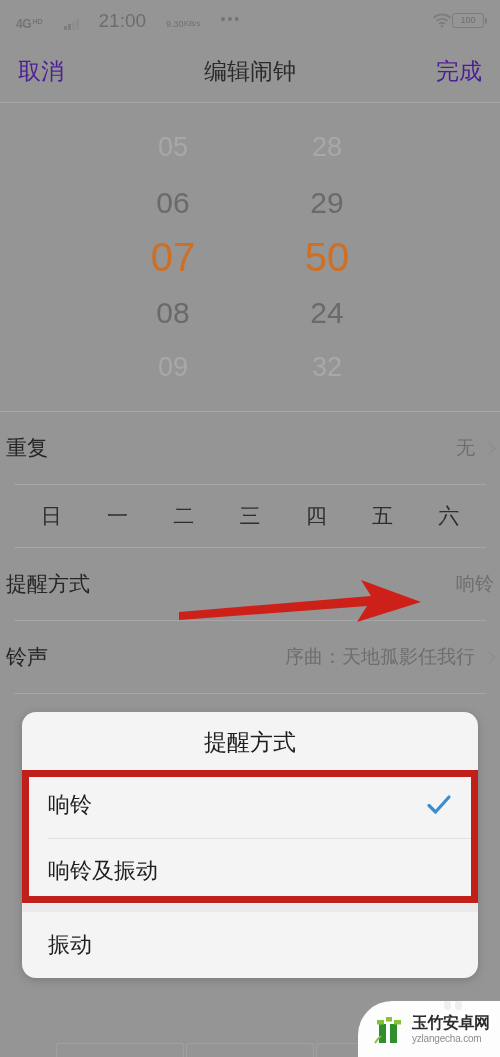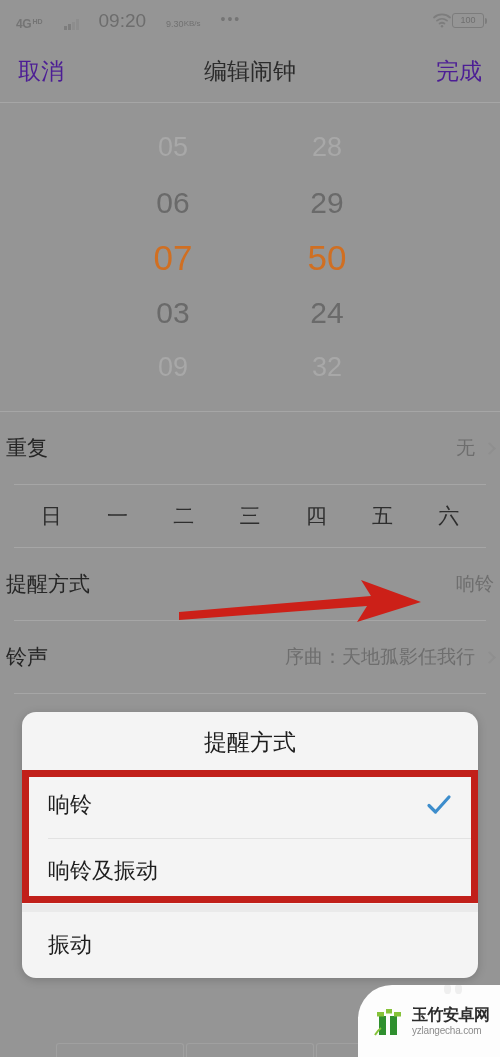--- a/index.html
+++ b/index.html
@@ -132,21 +132,21 @@
   }
   .pk {
     height: 55px;
     line-height: 55px;
     font-size: 30px;
     text-align: center;
     width: 90px;
   }
   .pk.far { color: #a8a8a8; font-size: 27px; }
   .pk.near { color: #6a6a6a; font-size: 30px; }
-  .pk.sel { color: #d06f22; font-size: 35px; font-weight: 400; }
+  .pk.sel { color: #d06f22; font-size: 40px; font-weight: 400; }
 
   
   .row {
     height: 72px;
     display: flex;
     align-items: center;
     padding: 0 6px;
   }
   .row-label {
     font-size: 21px;
@@ -253,21 +253,21 @@
     pointer-events: none;
     box-sizing: border-box;
   }
 
   
   #watermark {
     position: absolute;
     right: 0;
     bottom: 0;
     width: 142px;
-    height: 72px;
+    height: 56px;
     background: #fdfdfd;
     border-top-left-radius: 34px;
     display: flex;
     align-items: center;
     gap: 6px;
     padding: 4px 6px 4px 14px;
     overflow: hidden;
   }
   .wm-logo { width: 34px; height: 34px; position: relative; flex: none; }
   .wm-text { display: flex; flex-direction: column; line-height: 1; }
@@ -323,21 +323,21 @@
       <div class="net-group">
         <span class="net-text">4G</span>
         <span class="net-hd">HD</span>
       </div>
       <div class="sig-bars">
         <i></i>
           <i></i>
           <i></i>
           <i></i>
       </div>
-      <span class="sb-time">09:20</span>
+      <span class="sb-time">21:00</span>
       <span class="sb-speed">
         <b>9.30</b>
         <span>KB/s</span>
       </span>
       <span class="sb-dots">•••</span>
     </div>
     <div class="sb-right">
       <span class="wifi-ico">
         <svg width="20" height="15" viewBox="0 0 20 15">
           <path d="M2 4.5 A12 12 0 0 1 18 4.5" stroke="#7d7d7d" stroke-width="1.8" fill="none" stroke-linecap="round"></path>
@@ -357,21 +357,21 @@
     <span id="nav-title">编辑闹钟</span>
     <span class="nav-action" id="nav-done">完成</span>
   </div>
   <div class="divider full"></div>
 
   <div id="time-picker">
     <div class="picker-col">
       <div class="pk far">05</div>
       <div class="pk near">06</div>
       <div class="pk sel">07</div>
-      <div class="pk near">03</div>
+      <div class="pk near">08</div>
       <div class="pk far">09</div>
     </div>
     <div class="picker-col">
       <div class="pk far">28</div>
       <div class="pk near">29</div>
       <div class="pk sel">50</div>
       <div class="pk near">24</div>
       <div class="pk far">32</div>
     </div>
   </div>

